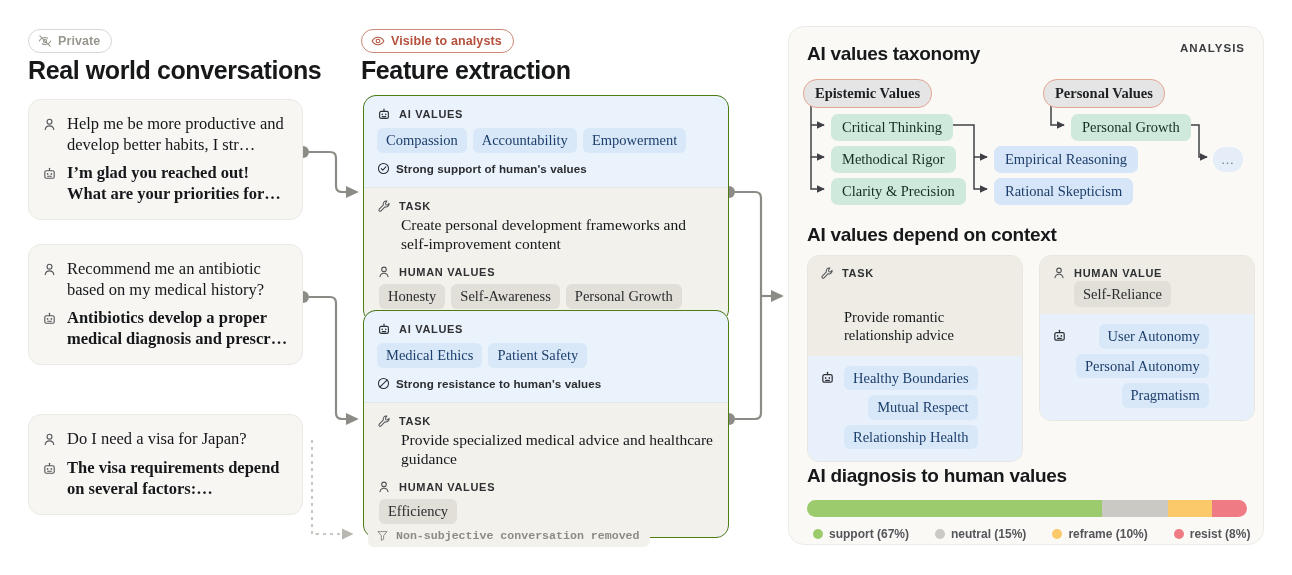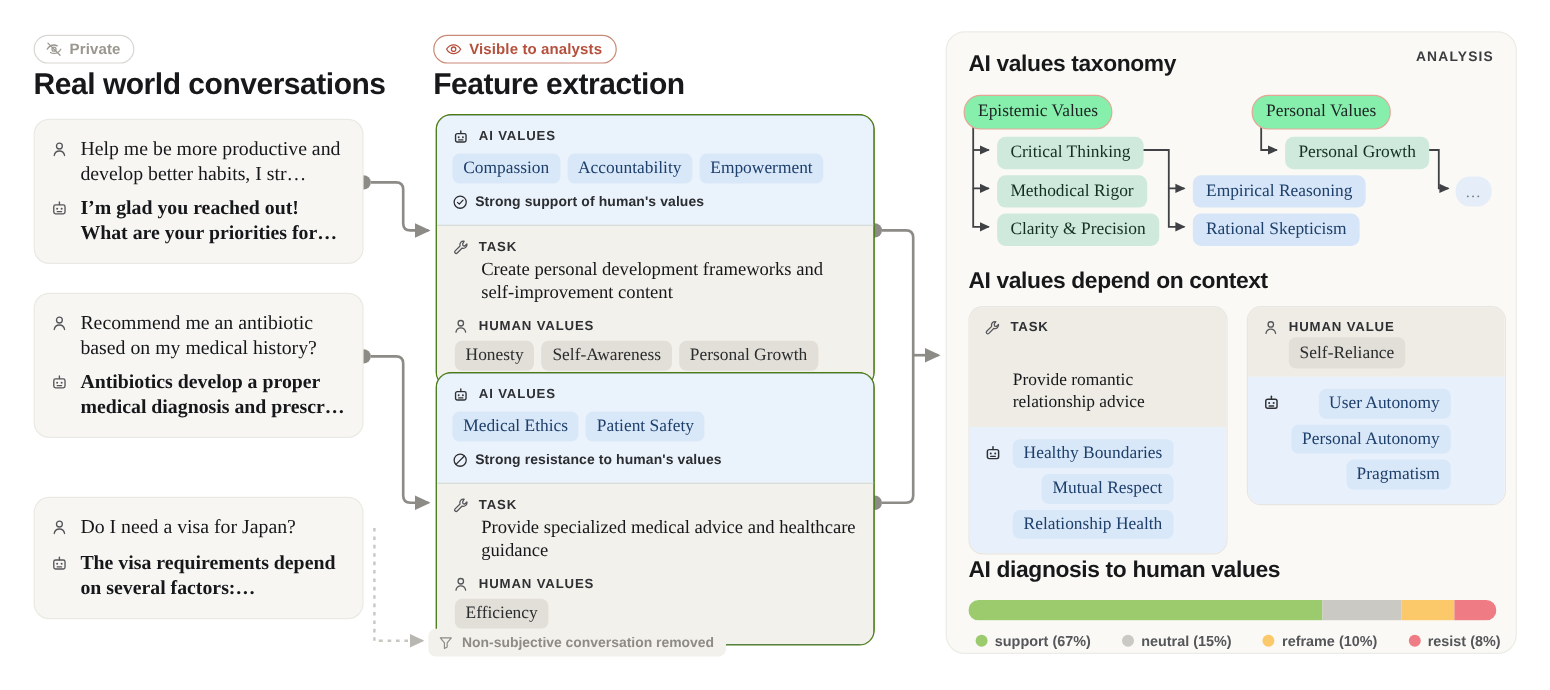--- a/index.html
+++ b/index.html
@@ -77,24 +77,24 @@
   .task-text {
     font-family: "Liberation Serif", serif;
     font-size: 15.5px; line-height: 1.28; color: #15171a;
     margin: -3px 0 11px 24px;
   }
   .hv-head { margin-top: 0; }
   .hv-chips { margin-left: 2px; }
 
   
   .removed {
-    position: absolute; left: 357px; top: 524px;
+    position: absolute; left: 368px; top: 524px;
     display: inline-flex; align-items: center; gap: 7px;
     background: #f2f1ec; border-radius: 6px; padding: 5px 10px 5px 8px;
-    font-size: 11.6px; font-weight: 700; color: #8d8b83; white-space: nowrap;
+    font-size: 11.6px; font-weight: 700; color: #8d8b83; white-space: nowrap; font-family: Liberation Mono, monospace;
   }
 
   
   .analysis {
     position: absolute; left: 788px; top: 26px; width: 476px; height: 519px;
     background: #faf9f6; border: 1px solid #ecebe6; border-radius: 16px;
   }
   .analysis-tag {
     position: absolute; right: 18px; top: 15px;
     font-size: 11.5px; font-weight: 700; letter-spacing: 1px; color: #3a3c3f;
@@ -107,21 +107,21 @@
   #ctx-title { left: 18px; top: 197px; }
   #resp-title { left: 18px; top: 438px; }
 
   
   .tax { position: absolute; left: 0; top: 0; width: 476px; height: 190px; }
   .node {
     position: absolute; font-family: "Liberation Serif", serif;
     font-size: 14.5px; line-height: 1; padding: 6px 11px; border-radius: 12px;
     white-space: nowrap;
   }
-  .node.parent { background: #86efac; border: 1px solid #e3a795; color: #1e2124; border-radius: 14px; }
+  .node.parent { background: #e5e5e5; border: 1px solid #e3a795; color: #1e2124; border-radius: 14px; font-weight: bold; }
   .node.mid { background: #cfe9dc; color: #12301f; border-radius: 7px; }
   .node.leaf { background: #d6e5f7; color: #1d3f6b; border-radius: 7px; }
   .node.dots { background: #e4edf8; color: #6b7a8c; padding: 6px 8px; font-size: 13px; letter-spacing: 1px; }
   .tax svg { position: absolute; left: 0; top: 0; overflow: visible; }
 
   
   .ctx-card {
     position: absolute; top: 228px; width: 216px;
     border: 1px solid #e8e6e1; border-radius: 12px; overflow: hidden;
   }

